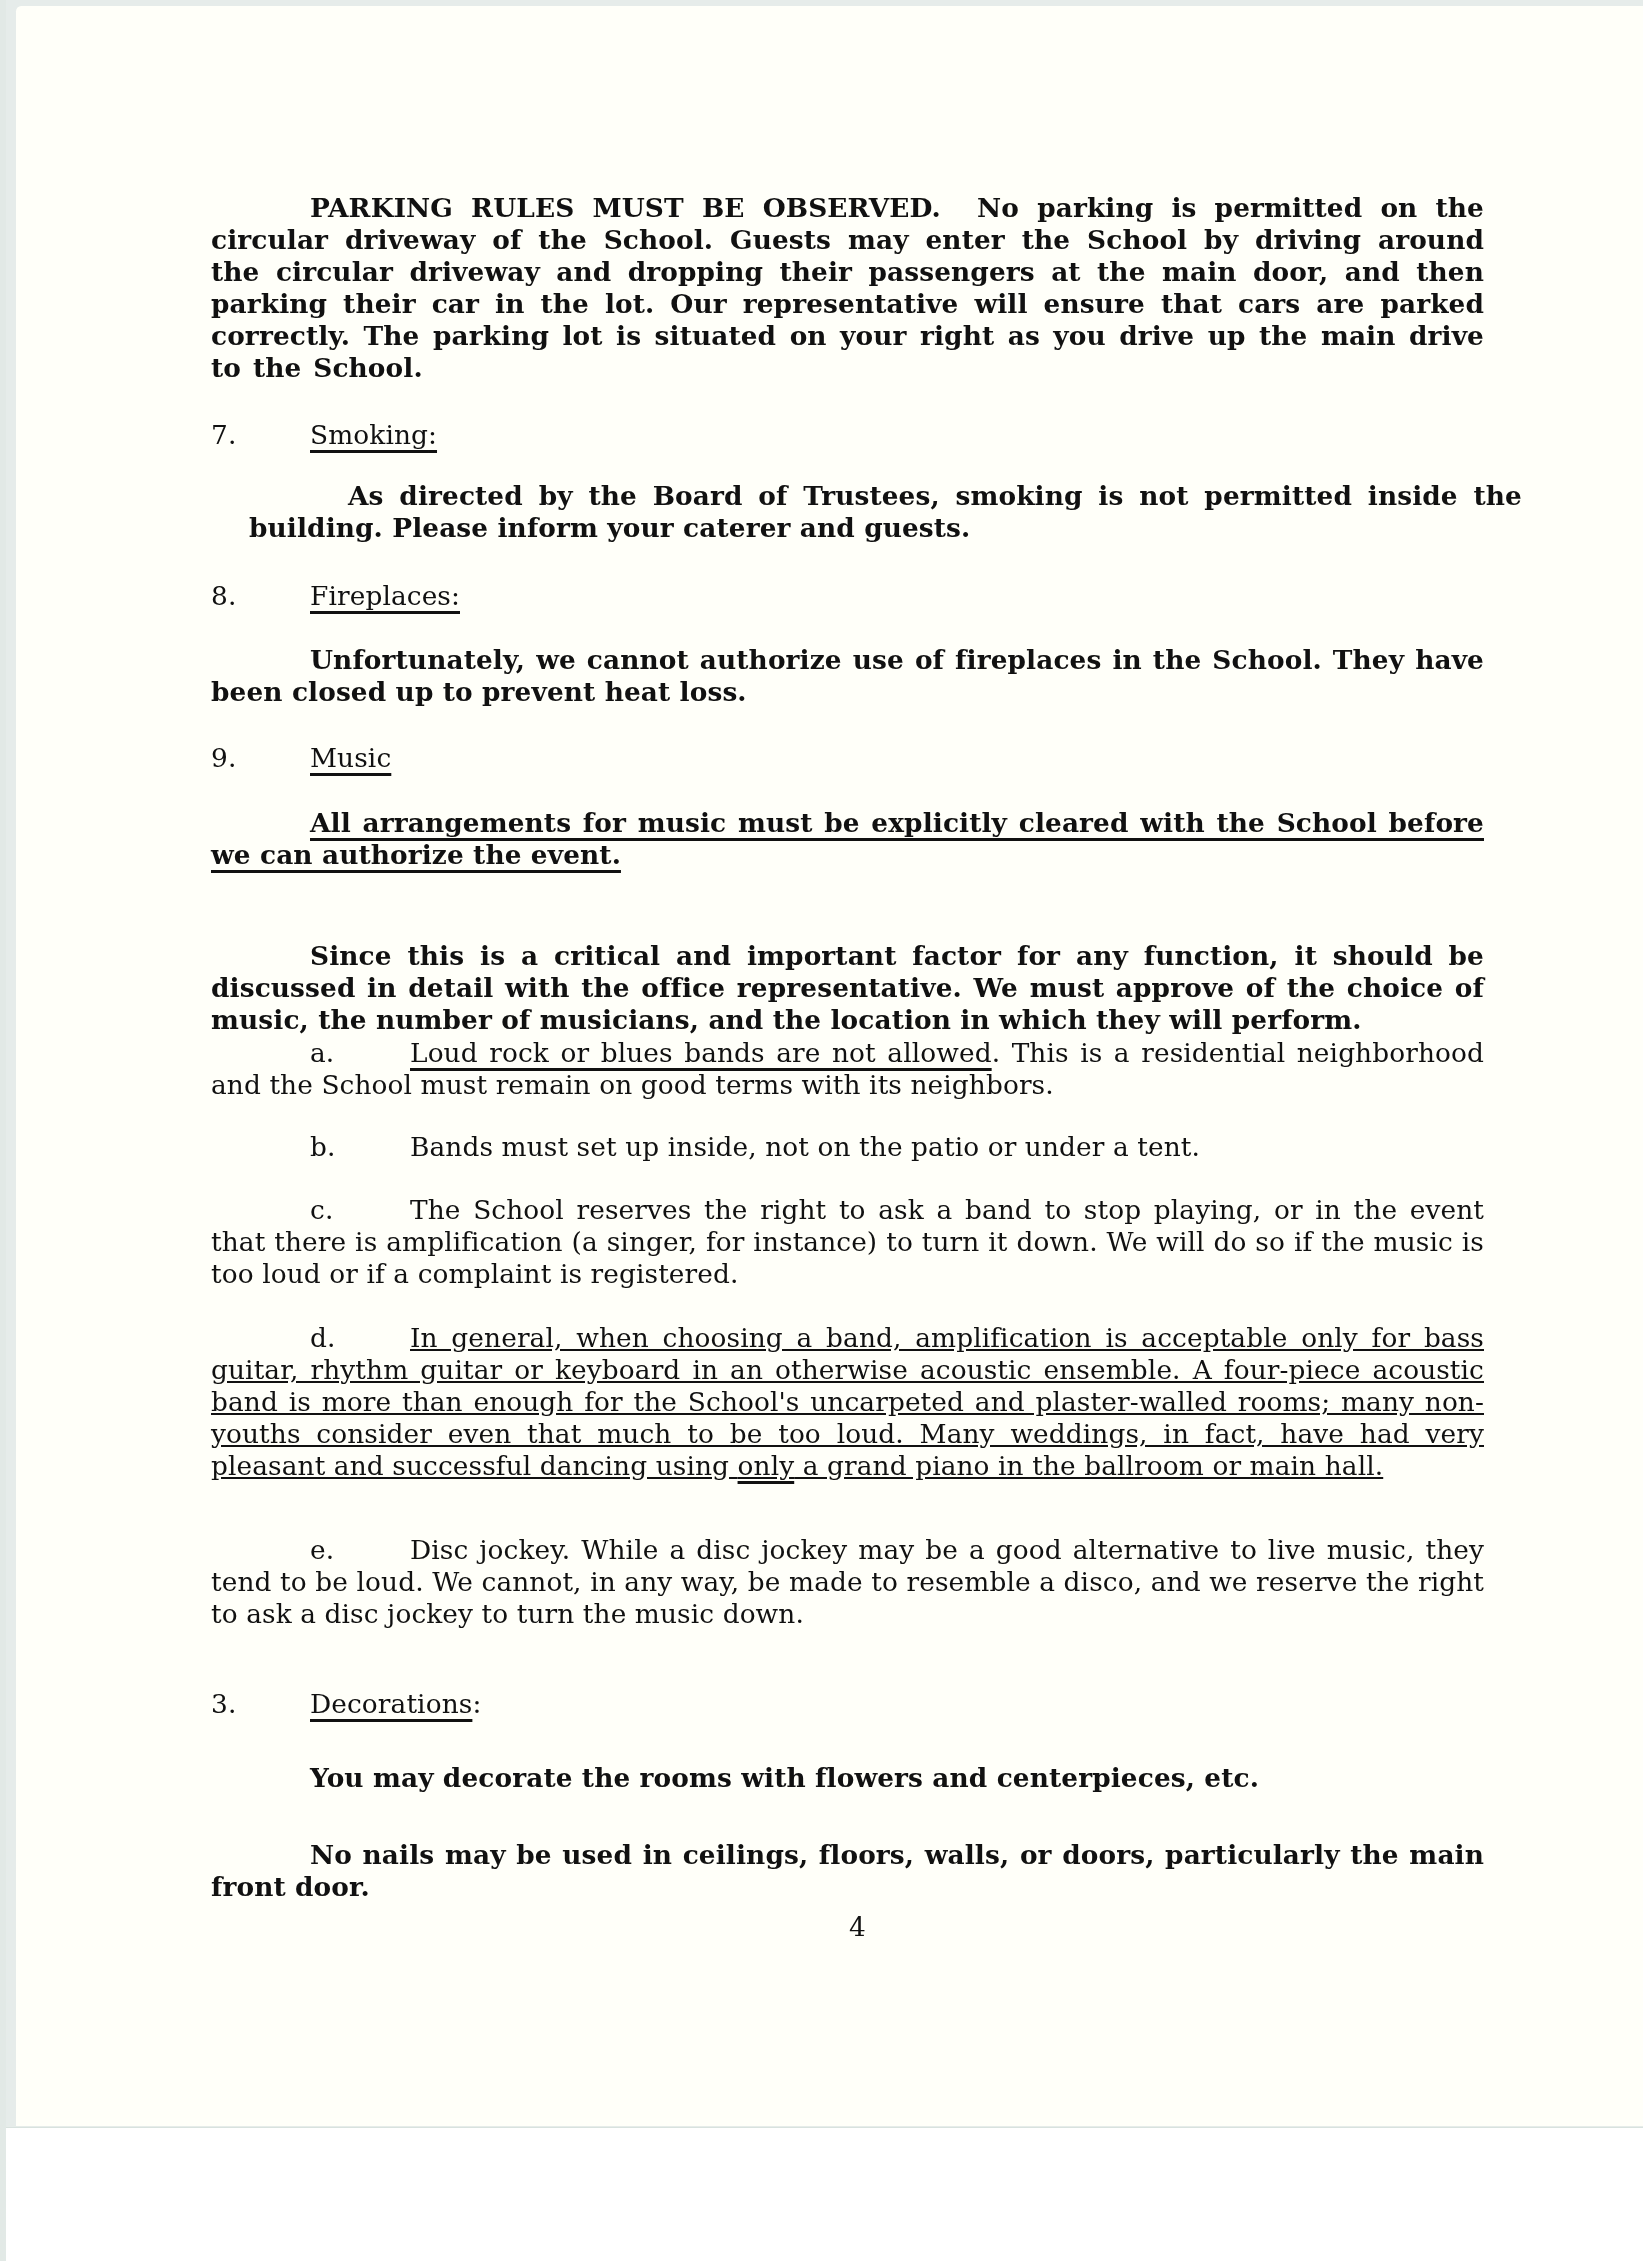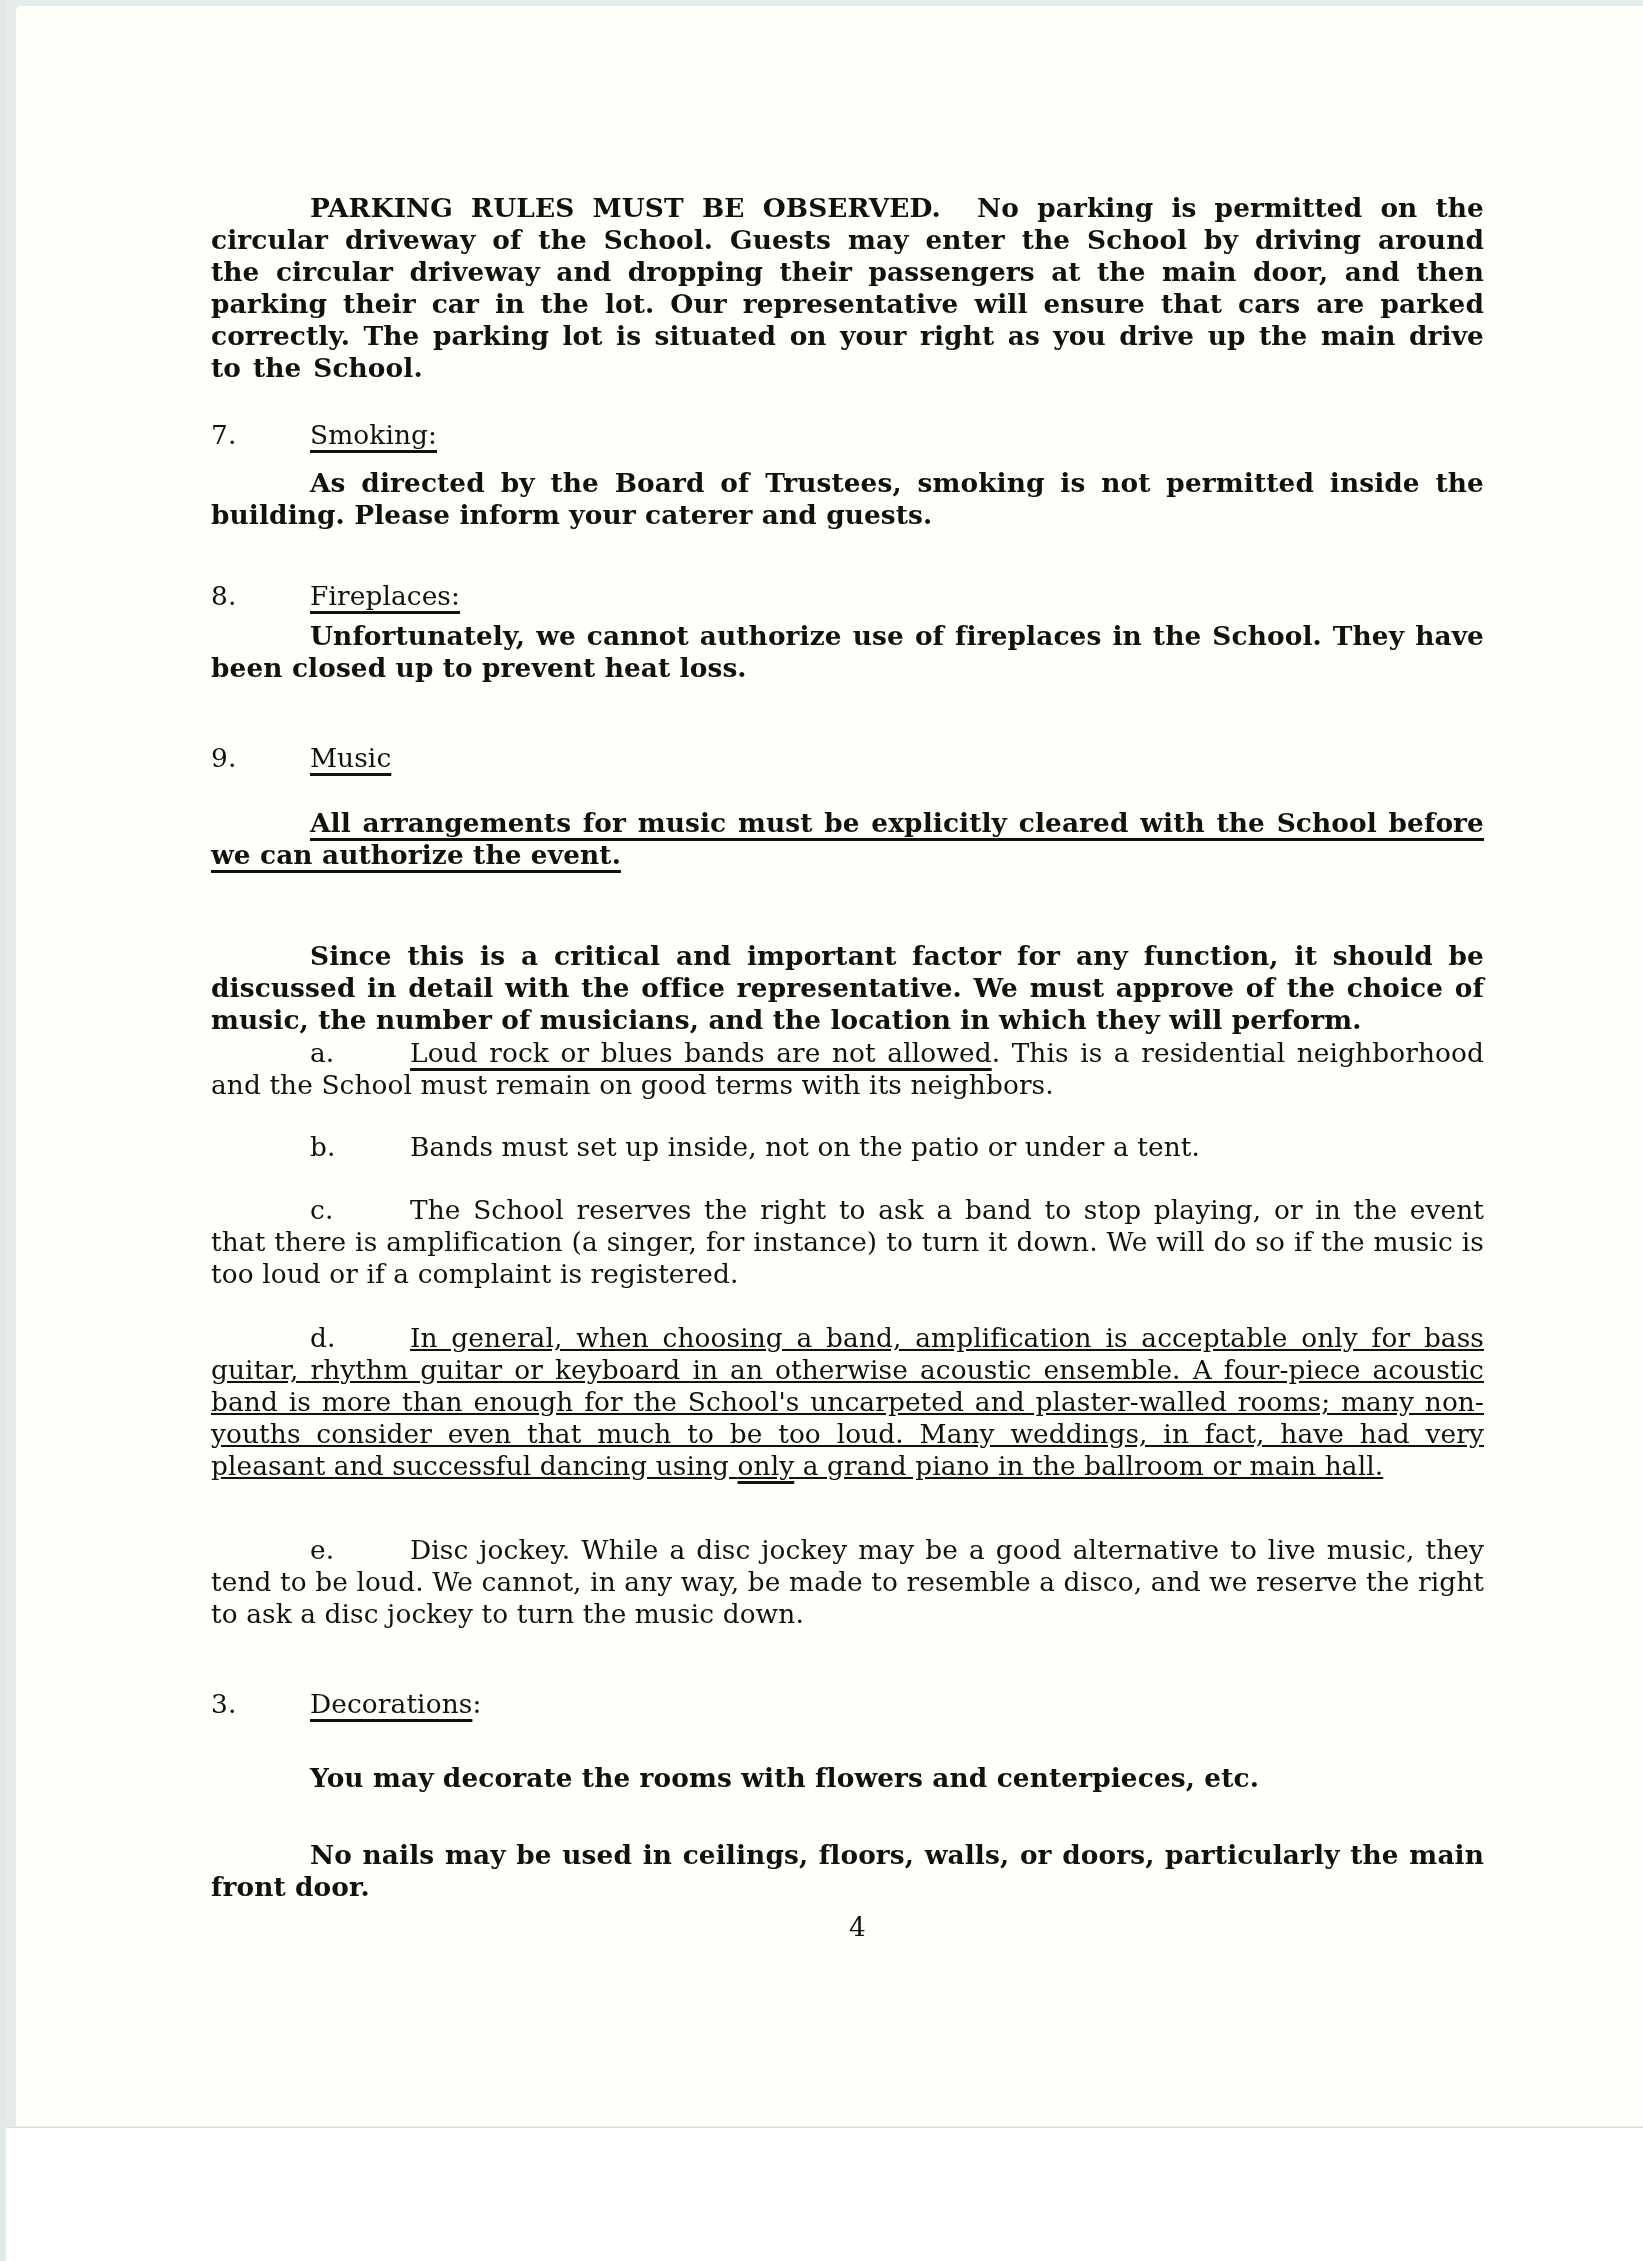--- a/index.html
+++ b/index.html
@@ -57,28 +57,28 @@
 <div class="paper-bottom"></div>
 
 <div class="blk para indent" style="top:192px; word-spacing:2.6px;">
   <span>PARKING RULES MUST BE OBSERVED.</span>&nbsp;
   <span>No parking is permitted on the circular driveway of the School. Guests may enter the School by driving around the circular driveway and dropping their passengers at the main door, and then parking their car in the lot. Our representative will ensure that cars are parked correctly. The parking lot is situated on your right as you drive up the main drive to the School.</span>
 </div>
 
 <div class="blk heading" style="top:419px;">
   <span class="num">7.</span><span class="u">Smoking</span><span class="u">:</span>
 </div>
-<div class="blk para indent" style="top:467px;">
+<div class="blk para indent" style="top:480px;margin-left:38px;">
   <span>As directed by the Board of Trustees, smoking is not permitted inside the building. Please inform your caterer and guests.</span>
 </div>
 
 <div class="blk heading" style="top:580px;">
   <span class="num">8.</span><span class="u">Fireplaces</span><span class="u">:</span>
 </div>
-<div class="blk para indent" style="top:620px;">
+<div class="blk para indent" style="top:644px;">
   <span>Unfortunately, we cannot authorize use of fireplaces in the School. They have been closed up to prevent heat loss.</span>
 </div>
 
 <div class="blk heading" style="top:742px;">
   <span class="num">9.</span><span class="u">Music</span>
 </div>
 <div class="blk para indent" style="top:807px;">
   <span class="u">All arrangements for music must be explicitly cleared with the School before we can authorize the event.</span>
 </div>
 <div class="blk para indent" style="top:904px;margin-top:36px;">

